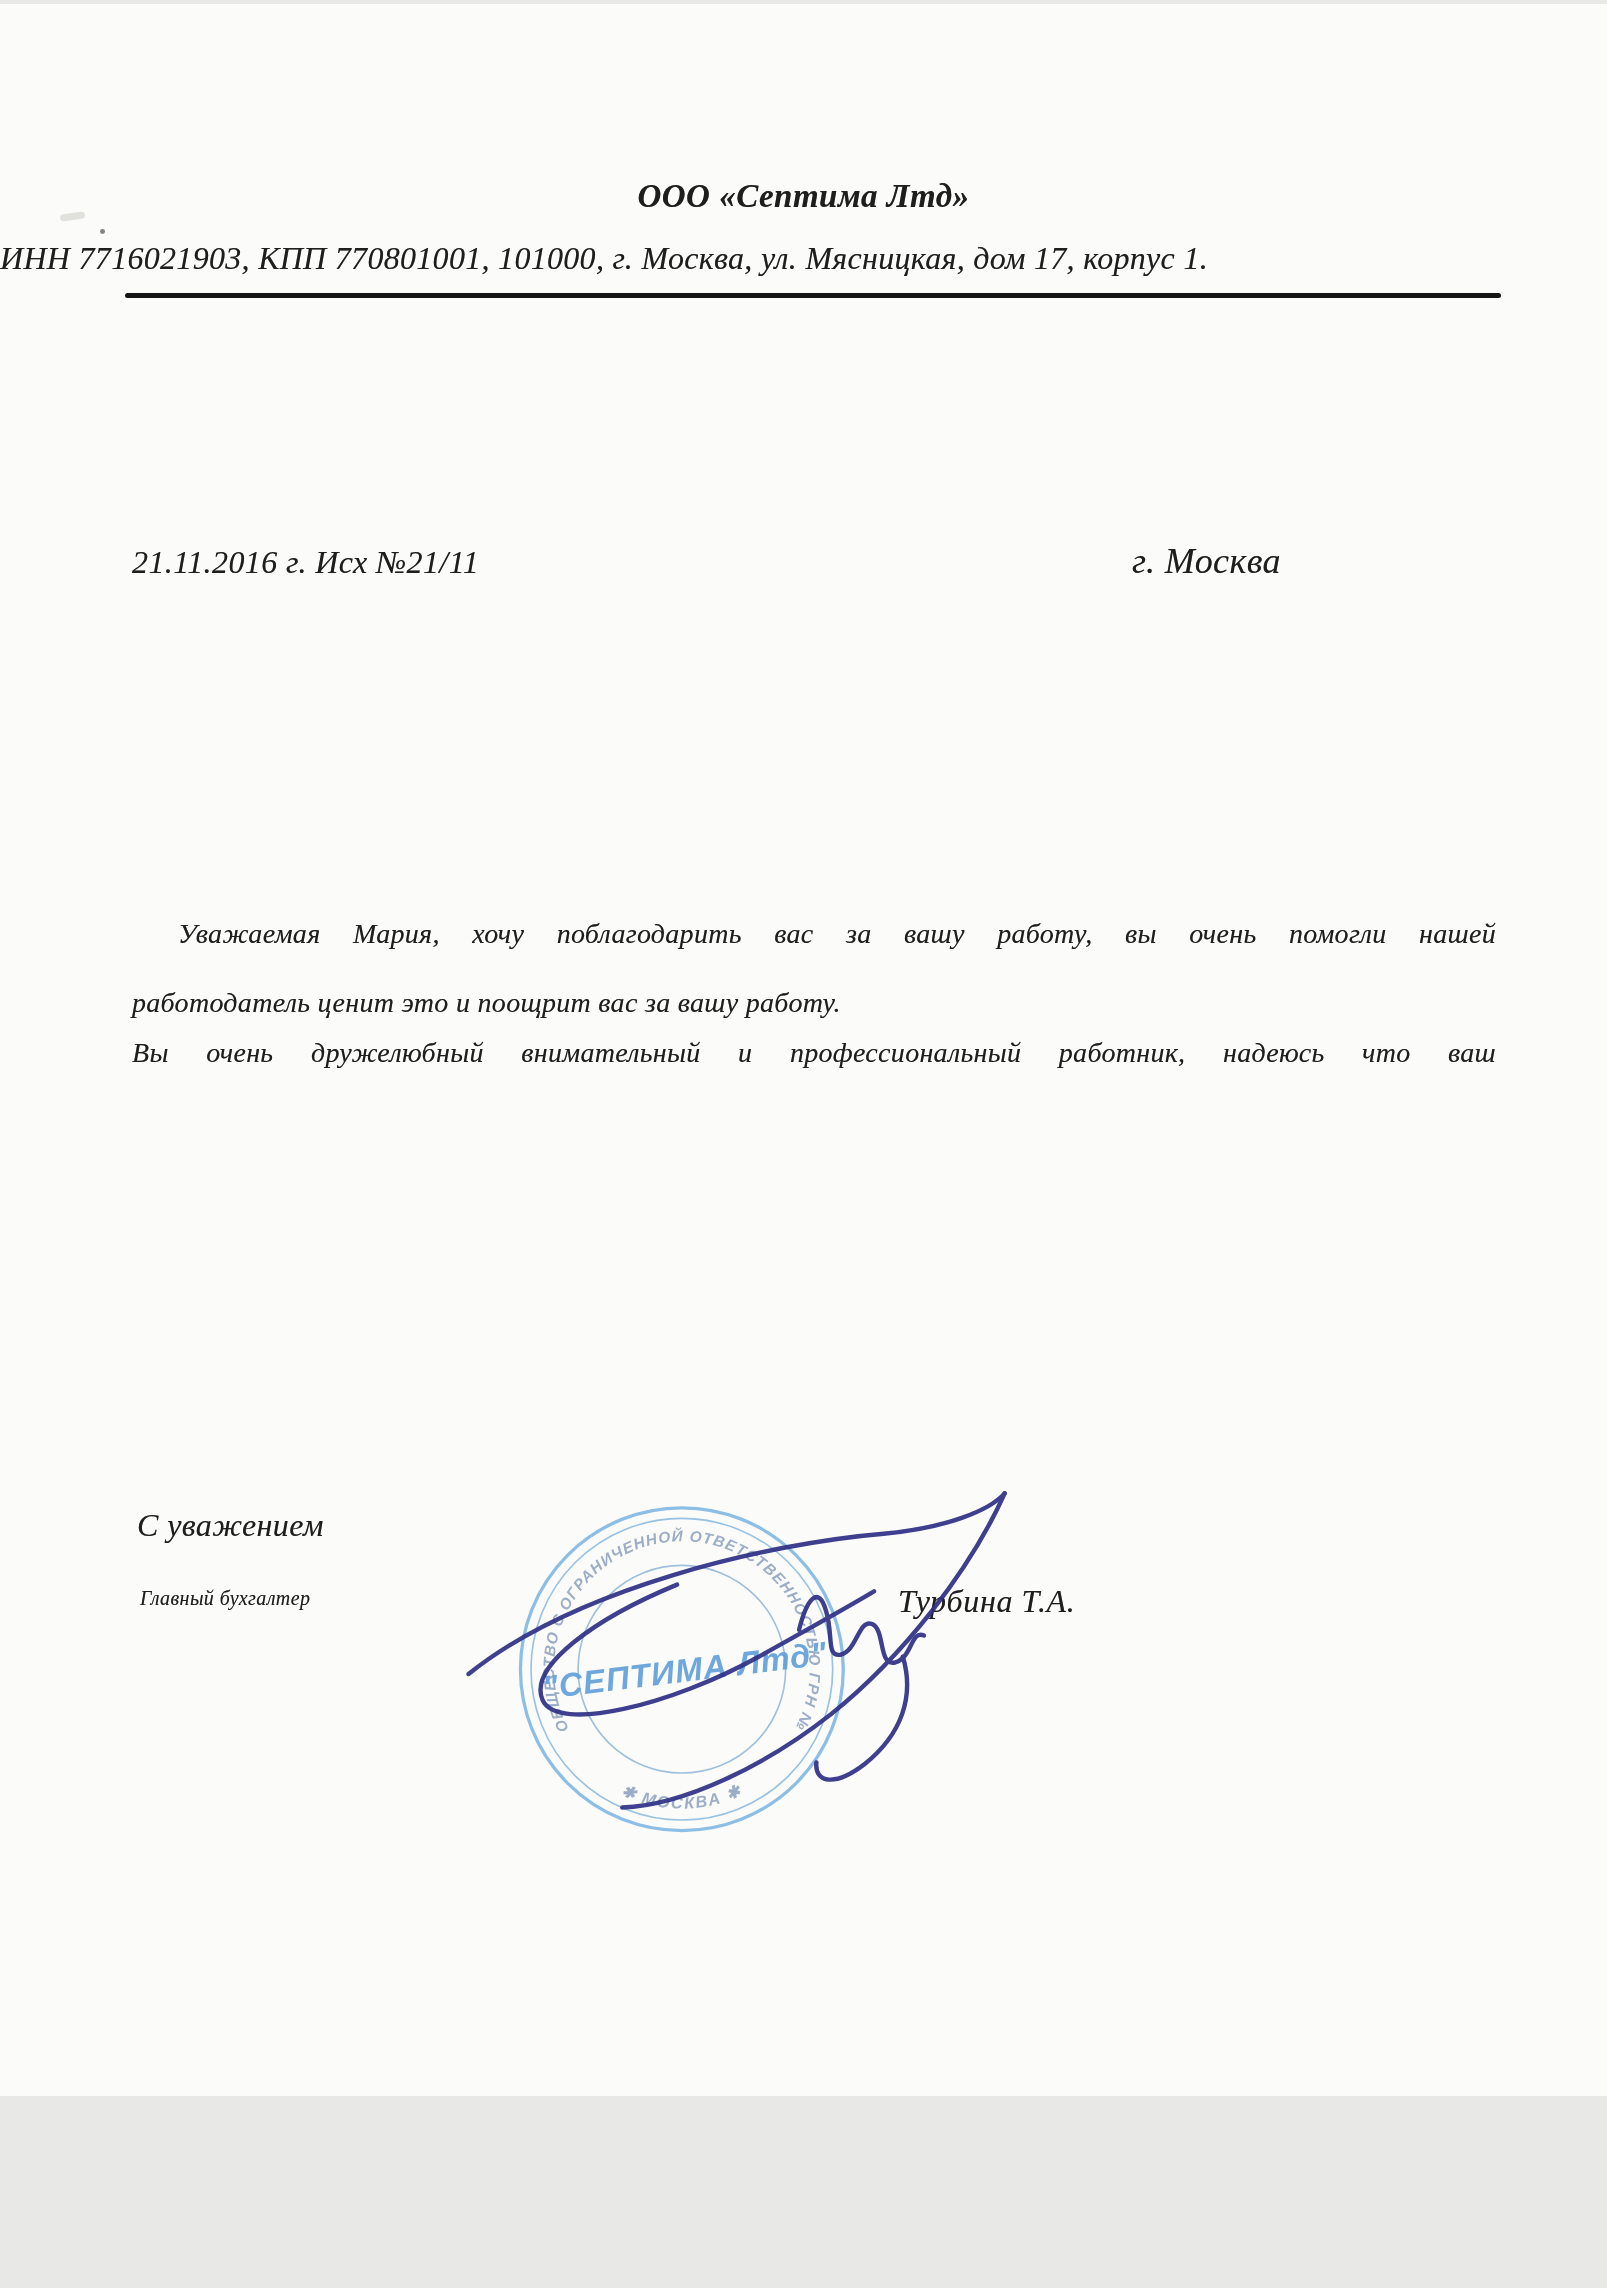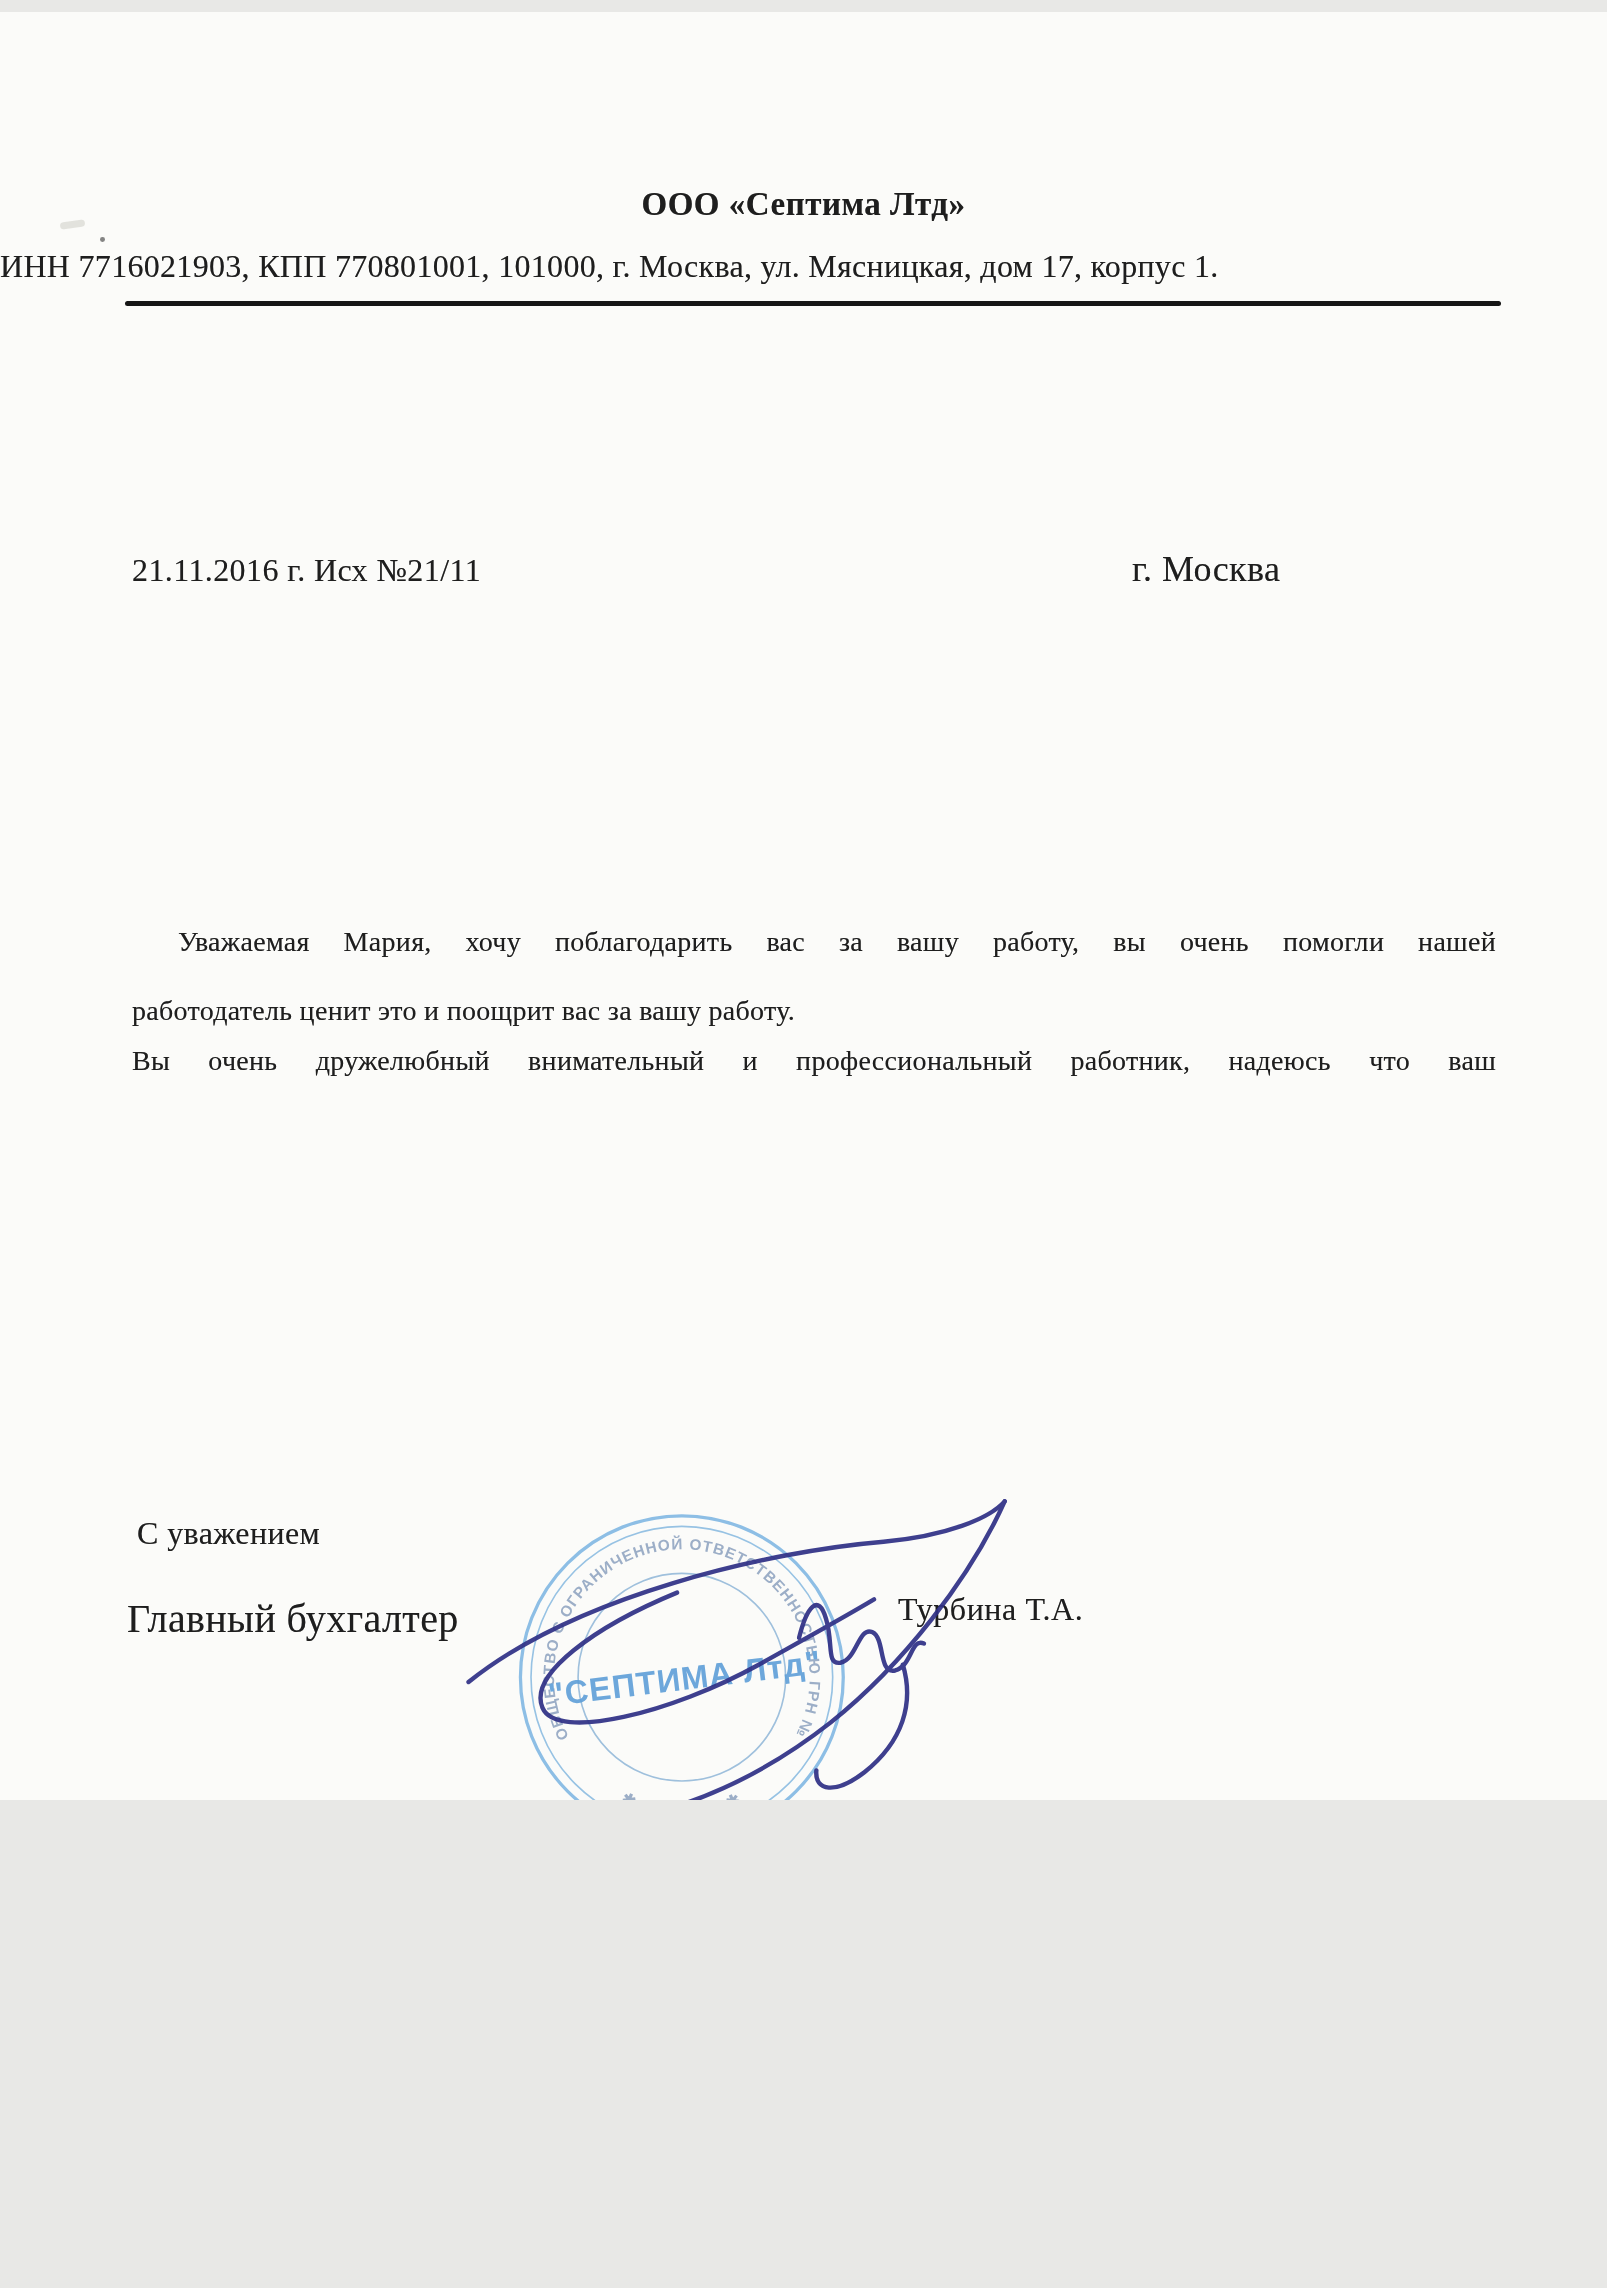--- a/index.html
+++ b/index.html
@@ -1,23 +1,24 @@
 <!DOCTYPE html>
 <html><head>
 <meta charset="utf-8">
 <style>
   html,body { margin:0; padding:0; background:#e8e8e6; }
   .page {
     position: relative;
-    width: 1607px; height: 1788px;
-    margin: 12px auto;
+    width: 1607px; height: 2092px;
+    margin: 4px auto;
     background: #fbfbf9;
     overflow: hidden;
     font-family: "Liberation Serif", serif;
     color: #1e1e1e;
+    font-style: italic;
   }
   .txt { text-shadow: 0 0 0.6px rgba(20,20,20,.45); }
 
   .title {
     position: absolute; top: 173px; left: 0; width: 100%;
     text-align: center; font-size: 33px; font-weight: bold;
     letter-spacing: 0.5px; line-height: 38px;
   }
   .requisites {
     position: absolute; top: 234px; left: 0; width: 100%;
@@ -53,22 +54,22 @@
   .para + .para { margin-top: 19px; }
   .line { text-align: justify; }
   .line.jl { text-align-last: justify; }
   .line.first { text-indent: 46px; }
 
   .salutation {
     position: absolute; top: 1503px; left: 137px;
     font-size: 32px; letter-spacing: 0.4px;
   }
   .position {
-    position: absolute; top: 1583px; left: 127px;
-    font-size: 40px; letter-spacing: 0.4px;
+    position: absolute; top: 1583px; left: 140px;
+    font-size: 20px; letter-spacing: 0.4px;
   }
   .signer-name {
     position: absolute; top: 1579px; left: 898px;
     font-size: 32px; letter-spacing: 0.6px;
   }
 
   .stamp-wrap {
     position: absolute; left: 384px; top: 1422px; width: 711px; height: 423px;
   }
   .stamp-wrap svg { display:block; width:100%; height:100%; }

